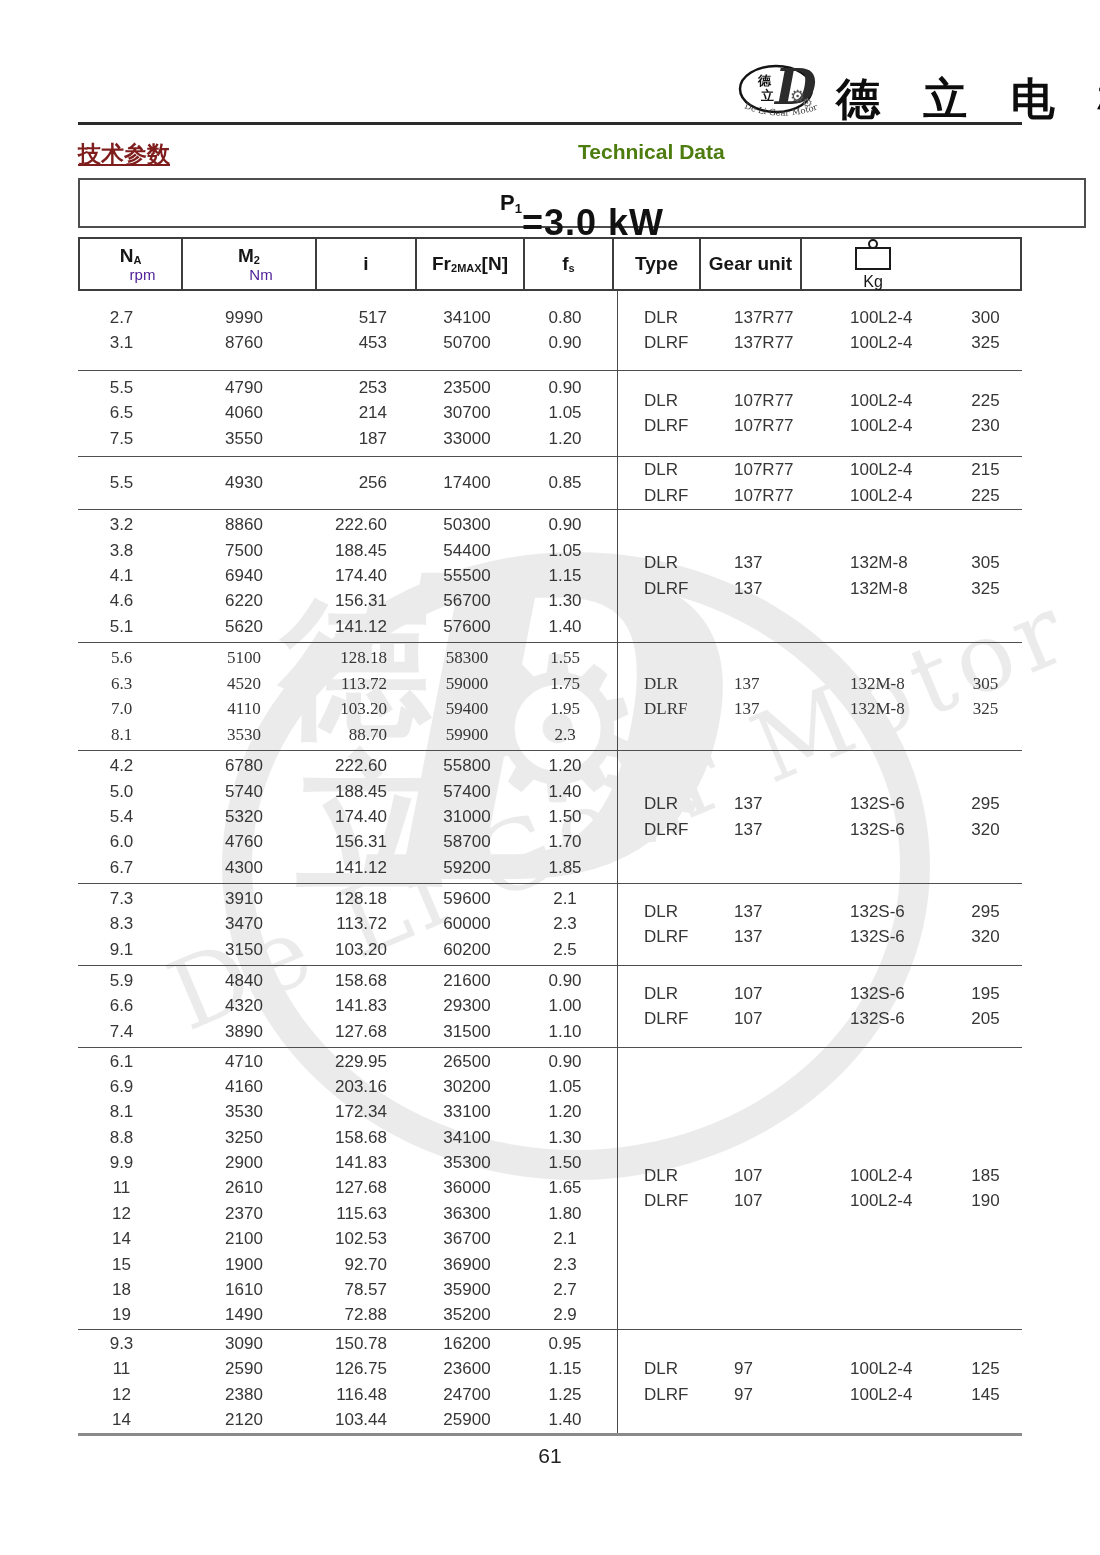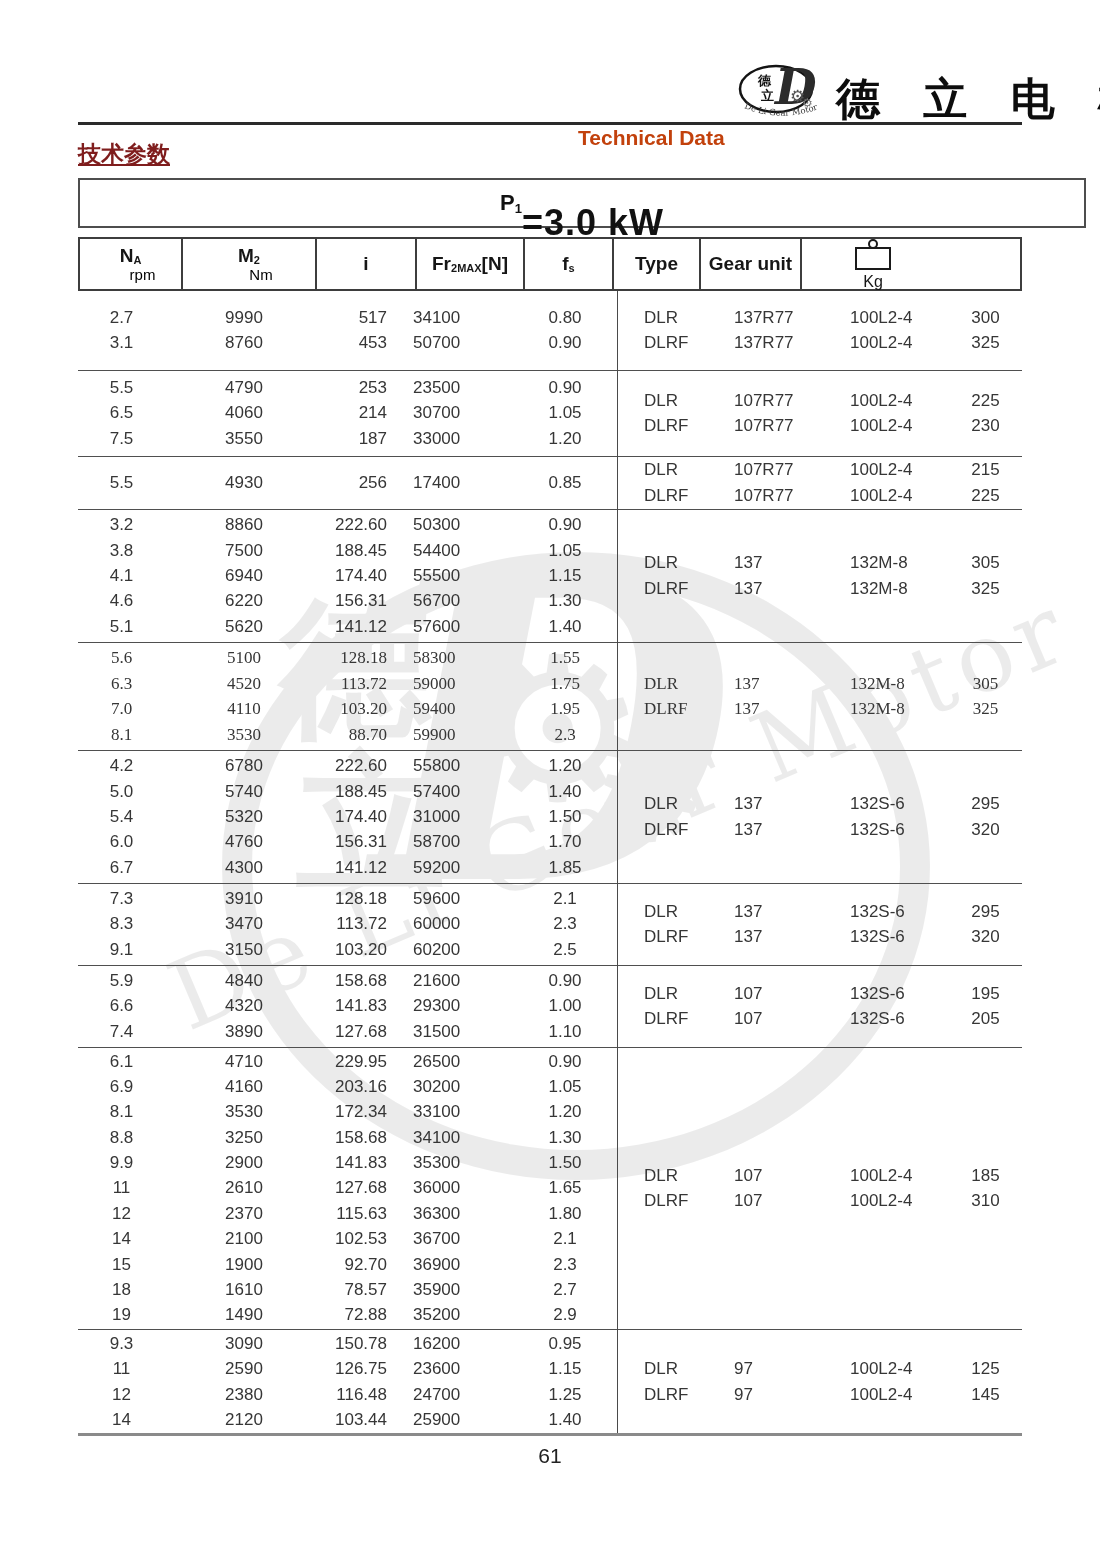--- a/index.html
+++ b/index.html
@@ -21,58 +21,58 @@
   .wm-rot{position:absolute;left:175px;top:945px;font-family:"DejaVu Serif",serif;
           font-size:96px;letter-spacing:7px;white-space:nowrap;
           transform:rotate(-23deg);transform-origin:0 50%;}
 
   
   .logo{position:absolute;left:738px;top:52px;}
   .brand-cn{position:absolute;left:836px;top:70px;width:190px;font-family:"DejaVu Serif",serif;
             font-weight:bold;font-size:44px;letter-spacing:14px;color:#0d0d0d;white-space:nowrap;}
   .top-rule{position:absolute;left:78px;top:122px;width:944px;height:3px;background:#2a2a2a;}
   .sec-cn{position:absolute;left:78px;top:139px;font-size:23px;font-weight:bold;color:#7f1d1d;text-decoration:underline;}
-  .sec-en{position:absolute;left:578px;top:126px;font-size:21px;font-weight:bold;color:#c2410c;}
+  .sec-en{position:absolute;left:578px;top:140px;font-size:21px;font-weight:bold;color:#4d7c0f;}
 
   .title-box{position:absolute;left:78px;top:178px;width:1008px;height:50px;box-sizing:border-box;
              border:2px solid #4d4d4d;display:flex;align-items:center;justify-content:center;color:#111;}
   .p-small{font-size:22px;font-weight:bold;}
   .p-sub{font-size:13px;font-weight:bold;vertical-align:-3px;}
   .p-big{font-size:36px;font-weight:bold;letter-spacing:1px;margin-top:40px;}
 
   
   .head-row{position:absolute;left:78px;top:237px;width:944px;height:54px;box-sizing:border-box;
             border:2px solid #3d3d3d;display:grid;
             grid-template-columns:101px 134px 100px 108px 89px 87px 101px 144px 1fr;}
   .hcell{border-left:2px solid #3d3d3d;display:flex;flex-direction:column;
          align-items:center;justify-content:center;color:#161616;line-height:1.1;}
   .hcell:first-child{border-left:none;}
   .h-main{font-size:19px;font-weight:bold;}
   .h-sub{font-size:11px;font-weight:bold;vertical-align:-2px;}
-  .h-unit{font-size:15px;font-weight:normal;color:#000000;padding-left:24px;}
+  .h-unit{font-size:15px;font-weight:normal;color:#4c1d95;padding-left:24px;}
   .kg-icon{position:relative;width:32px;height:19px;border:2px solid #1a1a1a;margin:8px 0 3px 0;background:#fff;}
   .kg-icon:before{content:"";position:absolute;left:50%;top:-10px;transform:translateX(-50%);
                   width:6px;height:6px;border:2px solid #1a1a1a;border-radius:50%;background:#fff;}
   .h-kg{font-size:16px;font-weight:normal;}
 
   
   .t-body{position:absolute;left:78px;top:291px;width:944px;height:1142px;
           border-bottom:3px solid #8a8a8a;box-sizing:content-box;}
   .v-div{position:absolute;left:539px;top:0;width:1px;height:100%;background:#4a4a4a;}
   .group{display:flex;box-sizing:border-box;}
   .group.sep{border-top:1.5px solid #4f4f4f;}
   .g-left{width:539px;display:flex;flex-direction:column;justify-content:center;}
   .g-right{width:405px;display:flex;flex-direction:column;justify-content:center;}
   .t-row{height:25.4px;display:grid;align-items:center;font-size:17px;color:#363636;}
   .g-left .t-row{grid-template-columns:101px 134px 100px 108px 96px;}
   .g-right .t-row{grid-template-columns:87px 101px 144px 73px;}
   .c-na{text-align:center;padding-right:14px;}
   .c-m2{text-align:center;padding-right:4px;}
   .c-i{text-align:right;padding-right:26px;}
-  .c-fr{}
+  .c-fr{text-align:center;}
   .c-fs{text-align:center;padding-right:8px;}
   .c-type{padding-left:27px;}
   .c-gear{padding-left:30px;}
   .c-motor{padding-left:45px;}
   .c-kg{text-align:center;}
 
   .footer{position:absolute;left:78px;top:1444px;width:944px;text-align:center;
           font-size:21px;color:#222;}
 </style>
 </head>
@@ -556,21 +556,21 @@
             <div class="t-row">
               <div class="c-type">DLR</div>
               <div class="c-gear">107</div>
               <div class="c-motor">100L2-4</div>
               <div class="c-kg">185</div>
             </div>
             <div class="t-row">
               <div class="c-type">DLRF</div>
               <div class="c-gear">107</div>
               <div class="c-motor">100L2-4</div>
-              <div class="c-kg">310</div>
+              <div class="c-kg">190</div>
             </div>
           </div>
         </div>
         <div class="group sep" style="height: 105px;">
           <div class="g-left">
             <div class="t-row">
               <div class="c-na">9.3</div>
               <div class="c-m2">3090</div>
               <div class="c-i">150.78</div>
               <div class="c-fr">16200</div>

